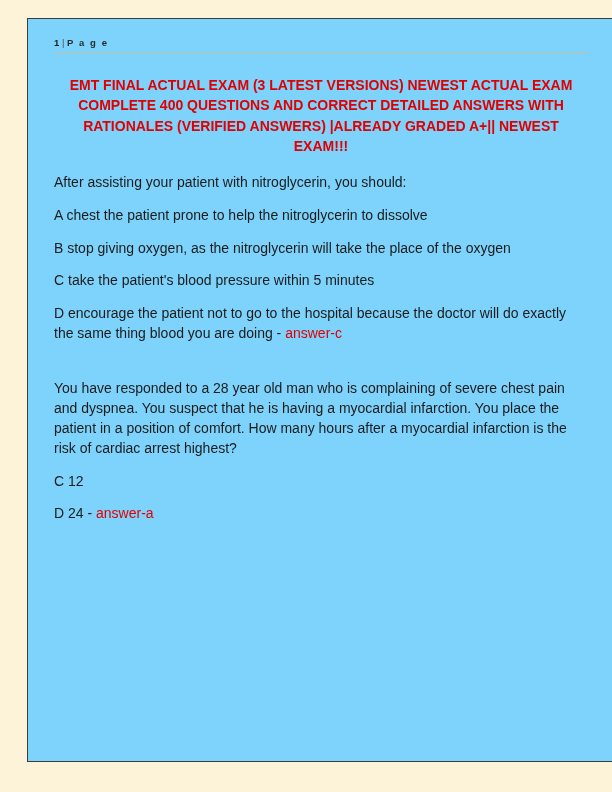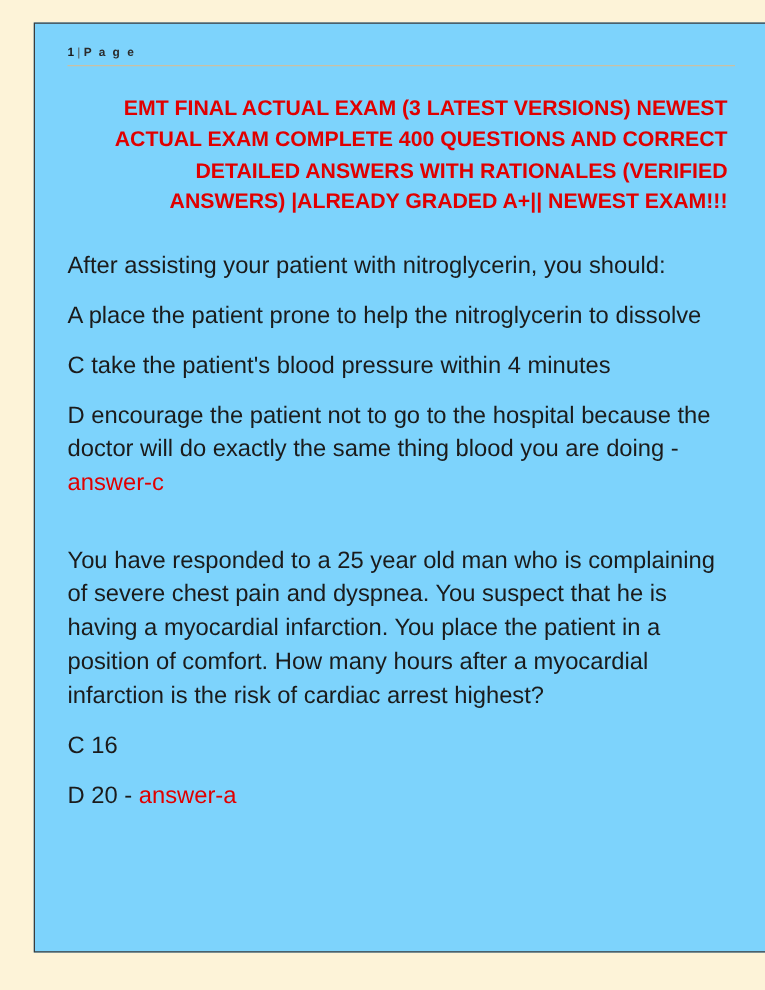--- a/index.html
+++ b/index.html
@@ -42,27 +42,27 @@
     color: #555;
     margin: 0 2px;
   }
   .header-line .pg-word {
     font-weight: bold;
     letter-spacing: 1.6px;
   }
   .doc-title {
     color: #e00000;
     font-weight: bold;
-    font-size: 17px;
+    font-size: 14px;
     line-height: 1.46;
-    text-align: right;
-    margin: 0 6px 26px 6px;
+    text-align: center;
+    margin: 0 6px 16px 6px;
   }
   .para {
-    font-size: 19px;
+    font-size: 14px;
     color: #1b1b1b;
     line-height: 1.42;
     margin: 0 0 13px 0;
   }
   .answer {
     color: #e00000;
   }
   .gap {
     height: 22px;
   }
@@ -73,24 +73,25 @@
 <div class="page">
   <div class="page-inner">
 
     <div class="header-line">
       <span class="pg-num">1</span><span class="sep">|</span><span class="pg-word">P a g e</span>
     </div>
 
     <div class="doc-title">EMT FINAL ACTUAL EXAM (3 LATEST VERSIONS) NEWEST ACTUAL EXAM COMPLETE 400 QUESTIONS AND CORRECT DETAILED ANSWERS WITH RATIONALES (VERIFIED ANSWERS) |ALREADY GRADED A+|| NEWEST EXAM!!!</div>
 
     <p class="para">After assisting your patient with nitroglycerin, you should:</p>
-    <p class="para">A place the patient prone to help the nitroglycerin to dissolve</p>
-    <p class="para">C take the patient's blood pressure within 4 minutes</p>
+    <p class="para">A chest the patient prone to help the nitroglycerin to dissolve</p>
+    <p class="para">B stop giving oxygen, as the nitroglycerin will take the place of the oxygen</p>
+    <p class="para">C take the patient's blood pressure within 5 minutes</p>
     <p class="para"><span>D encourage the patient not to go to the hospital because the doctor will do exactly the same thing blood you are doing - </span><span class="answer">answer-c</span></p>
 
     <div class="gap"></div>
 
-    <p class="para">You have responded to a 25 year old man who is complaining of severe chest pain and dyspnea. You suspect that he is having a myocardial infarction. You place the patient in a position of comfort. How many hours after a myocardial infarction is the risk of cardiac arrest highest?</p>
-    <p class="para">C 16</p>
-    <p class="para"><span>D 20 - </span><span class="answer">answer-a</span></p>
+    <p class="para">You have responded to a 28 year old man who is complaining of severe chest pain and dyspnea. You suspect that he is having a myocardial infarction. You place the patient in a position of comfort. How many hours after a myocardial infarction is the risk of cardiac arrest highest?</p>
+    <p class="para">C 12</p>
+    <p class="para"><span>D 24 - </span><span class="answer">answer-a</span></p>
 
   </div>
 </div>
 
 </body></html>

